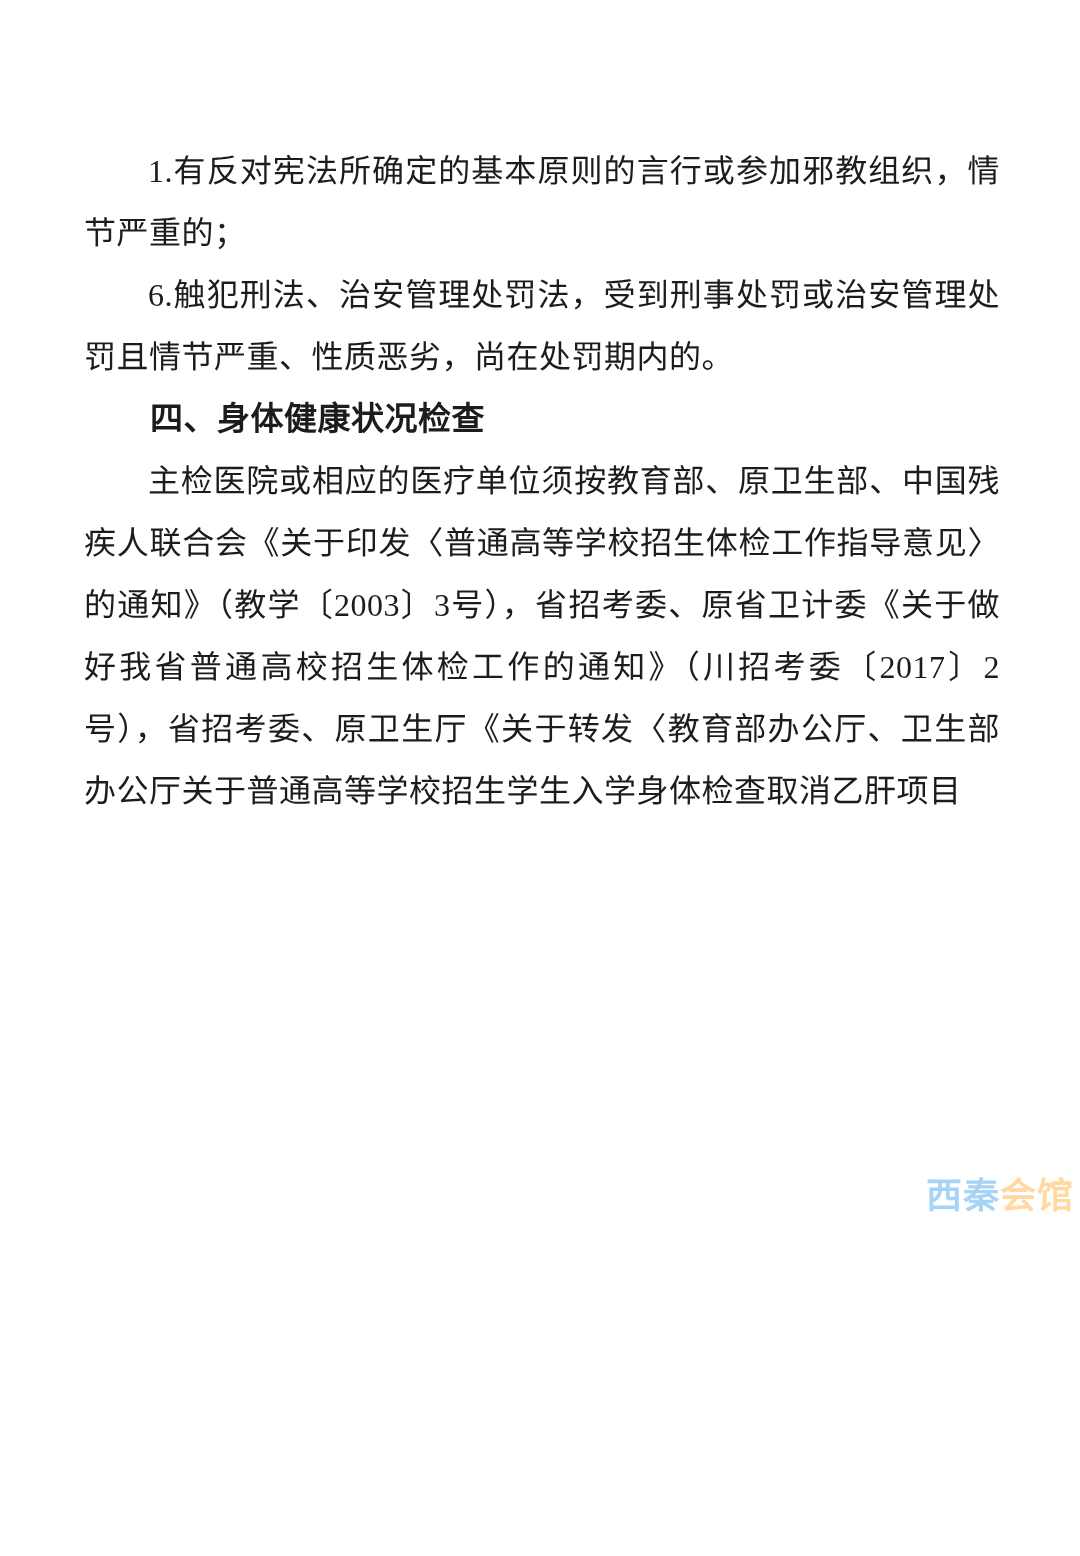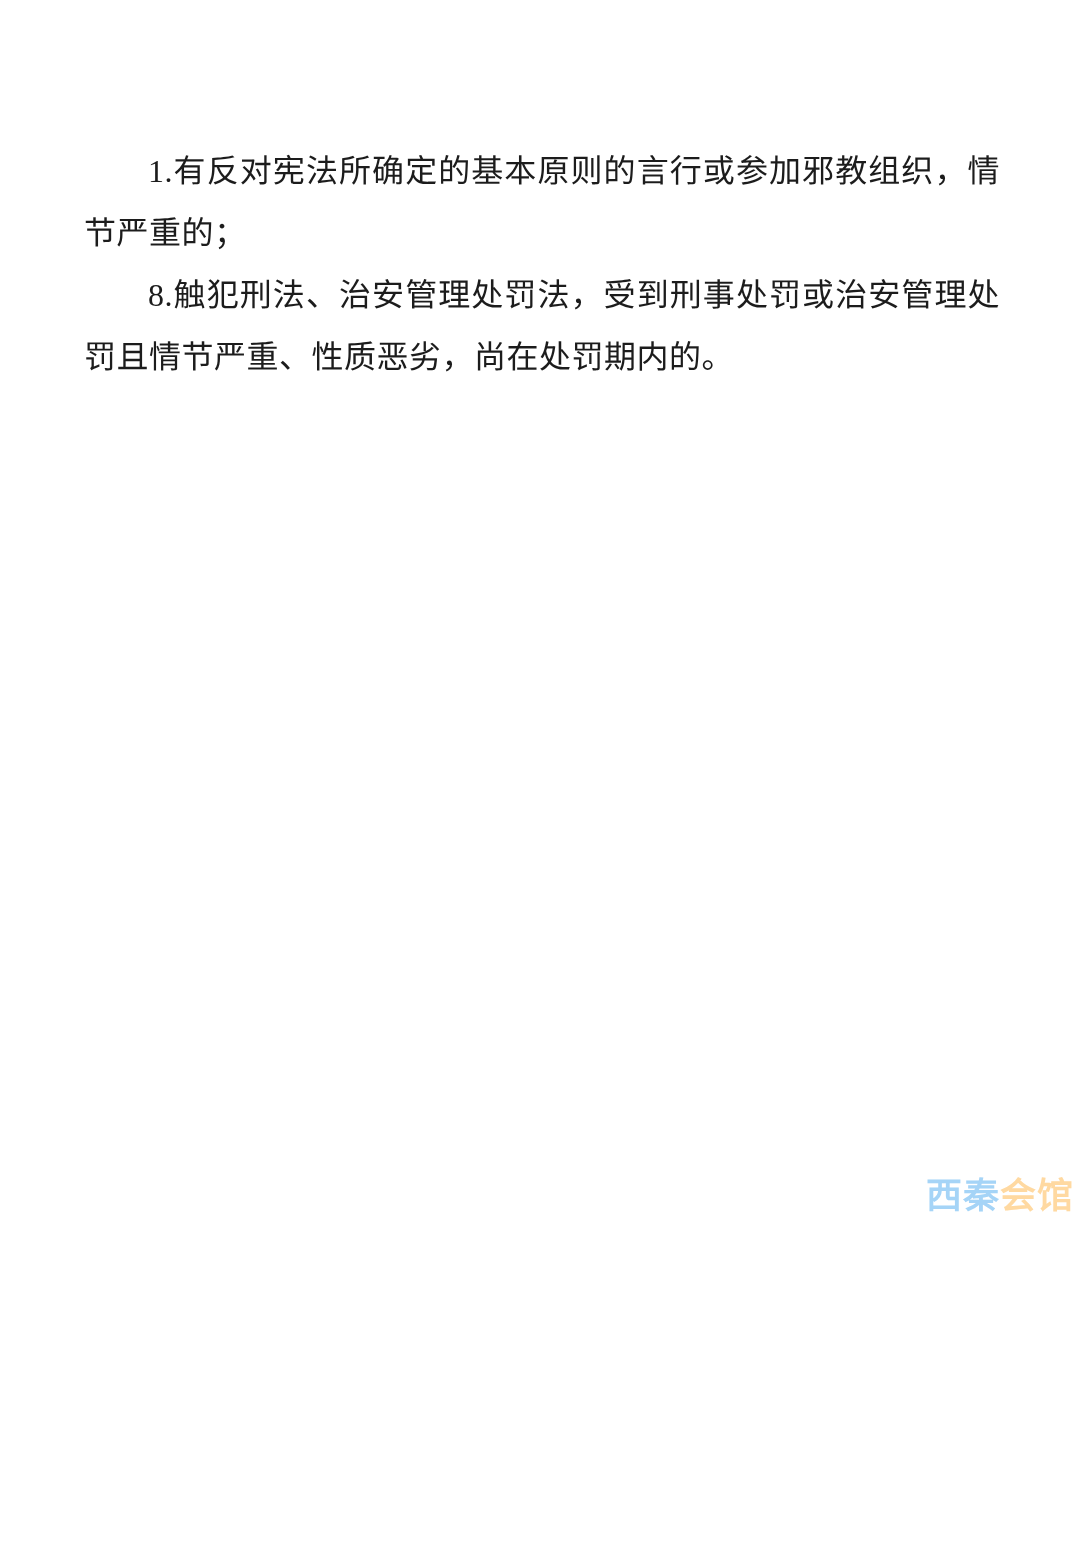--- a/index.html
+++ b/index.html
@@ -57,21 +57,23 @@
     white-space: nowrap;
   }
 </style>
 </head>
 <body>
 
 <div class="page">
 
   <div class="content" id="doc-content">
       <p class="body">1.有反对宪法所确定的基本原则的言行或参加邪教组织，情节严重的；</p>
-      <p class="body">8.触犯刑法、治安管理处罚法，受到刑事处罚或治安管理处罚且情节严重、性质恶劣，尚在处罚期内的。</p>
+      <p class="body">6.触犯刑法、治安管理处罚法，受到刑事处罚或治安管理处罚且情节严重、性质恶劣，尚在处罚期内的。</p>
+      <p class="heading">四、身体健康状况检查</p>
+      <p class="body">主检医院或相应的医疗单位须按教育部、原卫生部、中国残疾人联合会《关于印发〈普通高等学校招生体检工作指导意见〉的通知》（教学〔2003〕3号），省招考委、原省卫计委《关于做好我省普通高校招生体检工作的通知》（川招考委〔2017〕2号），省招考委、原卫生厅《关于转发〈教育部办公厅、卫生部办公厅关于普通高等学校招生学生入学身体检查取消乙肝项目</p>
     </div>
 
   <div class="page-number">— 5 —</div>
 
   <div class="watermark">
     <span style="color: rgb(165, 212, 247);">西秦</span><span style="color: rgb(255, 217, 161);">会馆</span>
   </div>
 
 </div>
 

